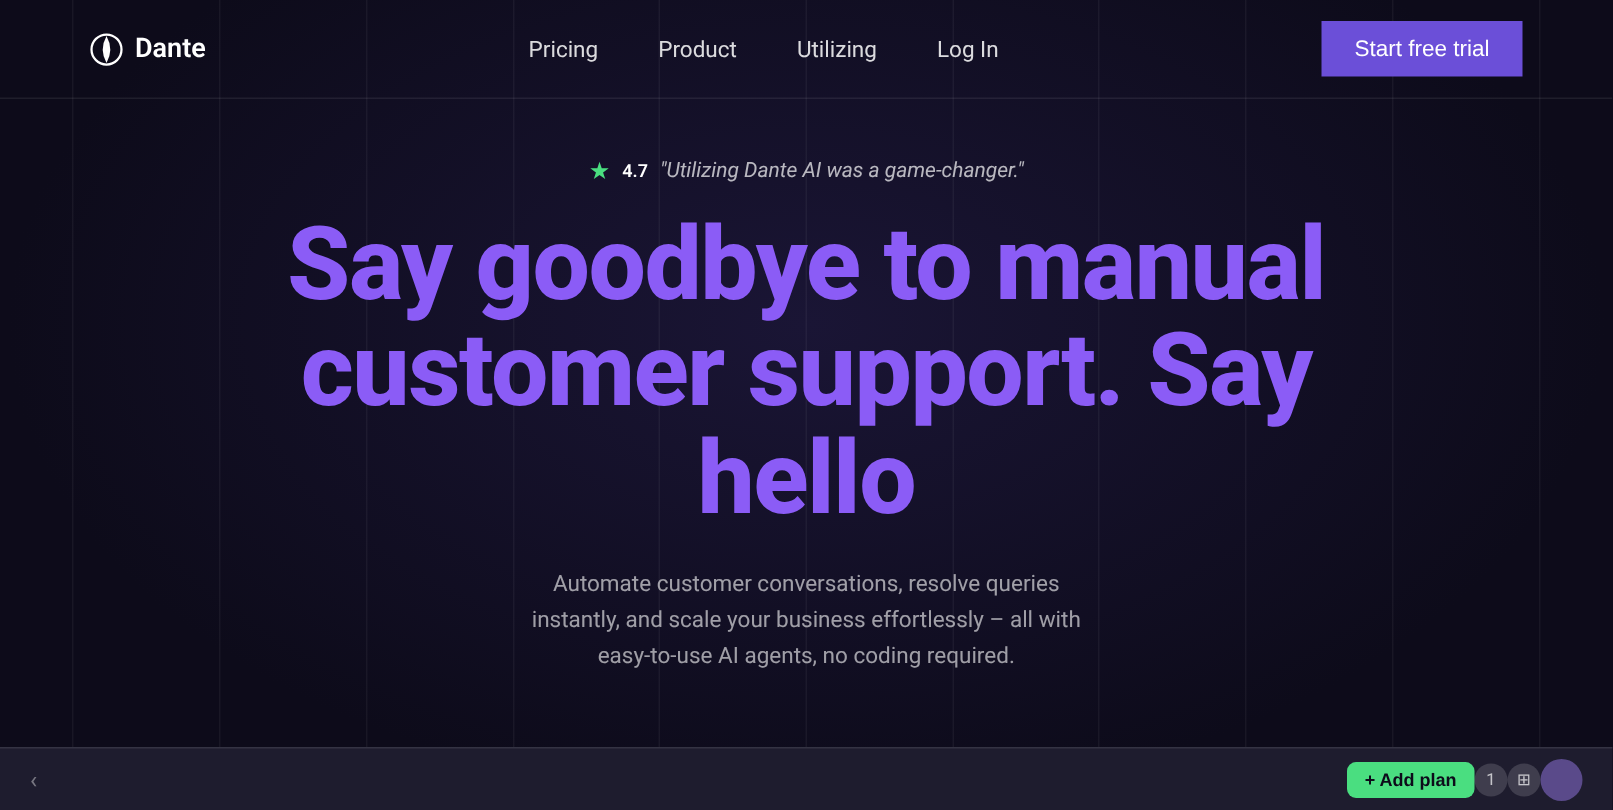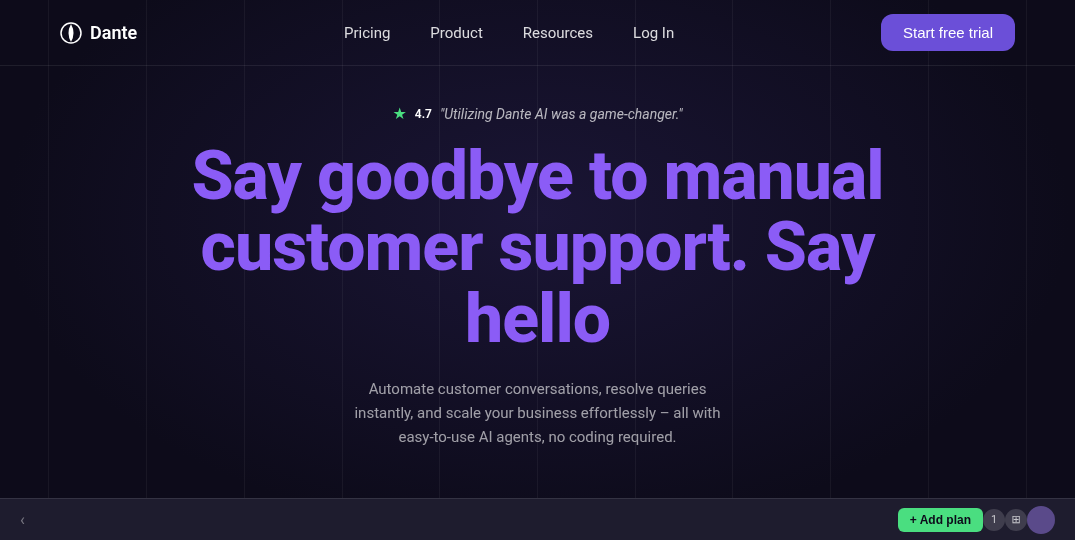--- a/index.html
+++ b/index.html
@@ -84,21 +84,21 @@
       color: rgba(255,255,255,0.85);
       cursor: pointer;
       text-decoration: none;
     }
 
     .nav-cta {
       background: #6b4fd8;
       color: #ffffff;
       border: none;
       padding: 10px 22px;
-      border-radius: 12px;
+      border-radius: 0;
       font-size: 15px;
       font-weight: 500;
       cursor: pointer;
     }
 
     
     .hero {
       position: relative;
       z-index: 5;
       display: flex;
@@ -238,21 +238,21 @@
     <svg class="logo-icon" viewBox="0 0 22 22" fill="none" xmlns="http://www.w3.org/2000/svg">
       <circle cx="11" cy="11" r="10" stroke="white" stroke-width="1.5"></circle>
       <path d="M11 2 Q6 11 11 20 Q16 11 11 2Z" fill="white"></path>
     </svg>
     <span class="logo-text">Dante</span>
   </div>
 
   <div class="nav-links">
     <a class="nav-link">Pricing</a>
     <a class="nav-link">Product</a>
-    <a class="nav-link">Resources</a>
+    <a class="nav-link">Utilizing</a>
     <a class="nav-link">Log In</a>
   </div>
 
   <button class="nav-cta">Start free trial</button>
 </nav>
 
 <section class="hero">
   <div class="rating-row">
     <span class="star-icon">★</span>
     <span class="rating-score">4.7</span>

